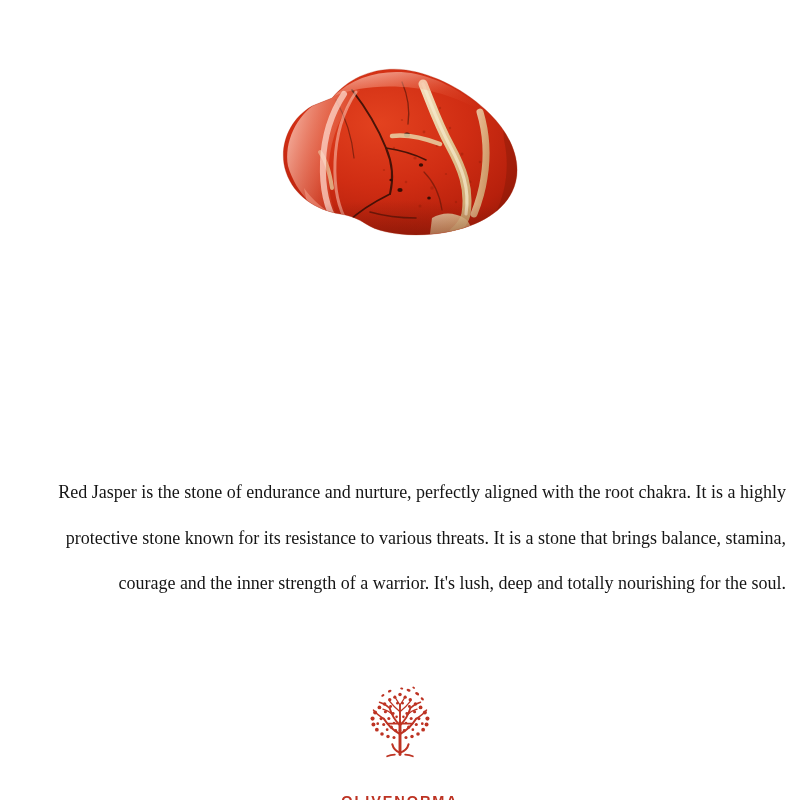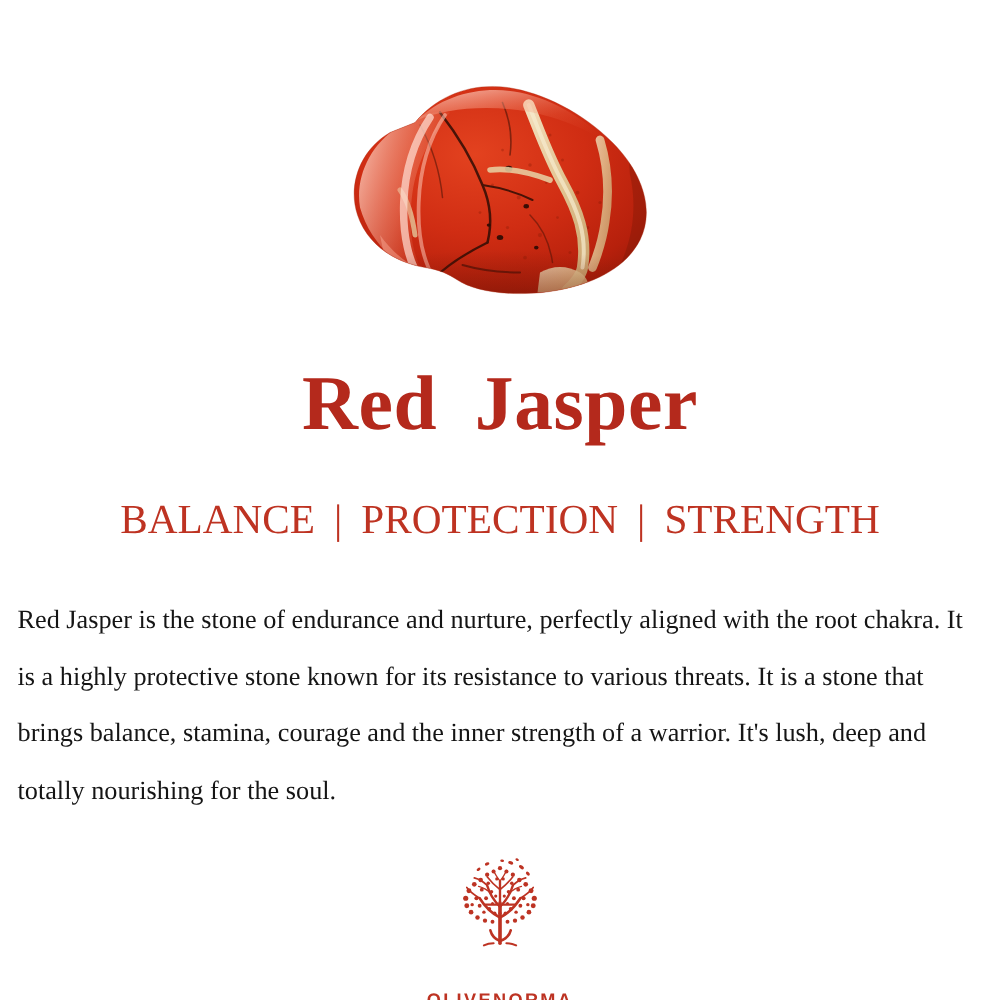--- a/index.html
+++ b/index.html
@@ -77,23 +77,23 @@
     color: #be3322;
     font-weight: 400;
   }
 
   
   .body-copy {
     position: absolute;
     left: 14px;
     top: 452px;
     width: 772px;
-    text-align: left;
+    text-align: right;
     font-family: "Liberation Serif", "DejaVu Serif", serif;
-    font-size: 21px;
+    font-size: 18px;
     line-height: 45.5px;
     color: #151515;
   }
 
   
   .brand {
     position: absolute;
     left: 0;
     top: 686px;
     width: 800px;
@@ -236,29 +236,21 @@
                  C232 132, 236 104, 230 78 Z" fill="#761706" opacity="0.35"></path>
       </g>
 
       <path d="M58 36 C76 14, 104 4, 132 8 C160 12, 192 28, 216 52
                C240 76, 250 106, 238 130 C226 154, 196 168, 160 172
                C128 175, 104 170, 92 162 C84 157, 78 154, 66 152
                C42 148, 20 134, 12 110 C4 86, 14 58, 38 44 Z" fill="none" stroke="#a82a12" stroke-width="0.8" opacity="0.35"></path>
     </svg>
   </div>
 
-  <div class="title">Red  Jasper</div>
-
-  <div class="subtitle">
-    <span>BALANCE</span>
-    <span class="sep">|</span>
-    <span>PROTECTION</span>
-    <span class="sep">|</span>
-    <span>STRENGTH</span>
-  </div>
+
 
   <p class="body-copy">Red Jasper is the stone of endurance and nurture, perfectly aligned with the root chakra. It is a highly protective stone known for its resistance to various threats. It is a stone that brings balance, stamina, courage and the inner strength of a warrior. It's lush, deep and totally nourishing for the soul.</p>
 
   <div class="brand">
     <svg class="brand-mark" viewBox="0 0 100 84">
       <g stroke="#bd3323" fill="none" stroke-linecap="round">
 
         <path d="M50 80 L50 44" stroke-width="3.4"></path>
         <path d="M50 78 C45 76, 42 72, 41 68" stroke-width="2.4"></path>
         <path d="M50 78 C56 76, 59 72, 60 68" stroke-width="2.4"></path>

